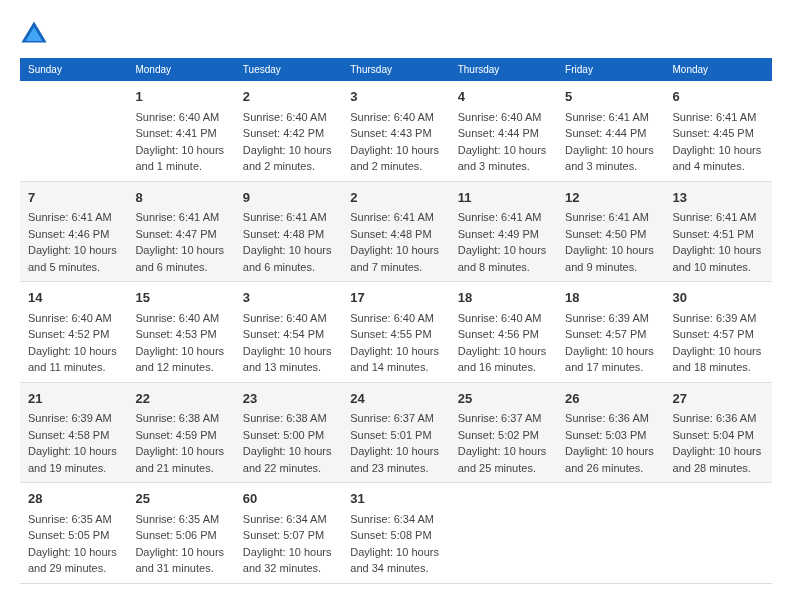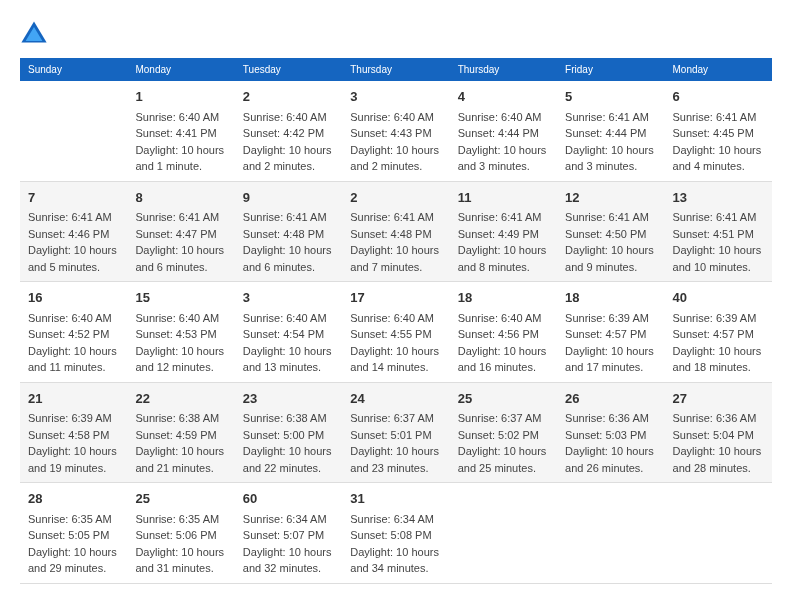--- a/index.html
+++ b/index.html
@@ -167,21 +167,21 @@
           <span class="day-num">12</span>
           <div class="day-info">Sunrise: 6:41 AM<br>Sunset: 4:50 PM<br>Daylight: 10 hours<br>and 9 minutes.</div>
         </td>
         <td>
           <span class="day-num">13</span>
           <div class="day-info">Sunrise: 6:41 AM<br>Sunset: 4:51 PM<br>Daylight: 10 hours<br>and 10 minutes.</div>
         </td>
       </tr>
       <tr>
         <td>
-          <span class="day-num">16</span>
+          <span class="day-num">14</span>
           <div class="day-info">Sunrise: 6:40 AM<br>Sunset: 4:52 PM<br>Daylight: 10 hours<br>and 11 minutes.</div>
         </td>
         <td>
           <span class="day-num">15</span>
           <div class="day-info">Sunrise: 6:40 AM<br>Sunset: 4:53 PM<br>Daylight: 10 hours<br>and 12 minutes.</div>
         </td>
         <td>
           <span class="day-num">3</span>
           <div class="day-info">Sunrise: 6:40 AM<br>Sunset: 4:54 PM<br>Daylight: 10 hours<br>and 13 minutes.</div>
         </td>
@@ -191,21 +191,21 @@
         </td>
         <td>
           <span class="day-num">18</span>
           <div class="day-info">Sunrise: 6:40 AM<br>Sunset: 4:56 PM<br>Daylight: 10 hours<br>and 16 minutes.</div>
         </td>
         <td>
           <span class="day-num">18</span>
           <div class="day-info">Sunrise: 6:39 AM<br>Sunset: 4:57 PM<br>Daylight: 10 hours<br>and 17 minutes.</div>
         </td>
         <td>
-          <span class="day-num">40</span>
+          <span class="day-num">30</span>
           <div class="day-info">Sunrise: 6:39 AM<br>Sunset: 4:57 PM<br>Daylight: 10 hours<br>and 18 minutes.</div>
         </td>
       </tr>
       <tr>
         <td>
           <span class="day-num">21</span>
           <div class="day-info">Sunrise: 6:39 AM<br>Sunset: 4:58 PM<br>Daylight: 10 hours<br>and 19 minutes.</div>
         </td>
         <td>
           <span class="day-num">22</span>

